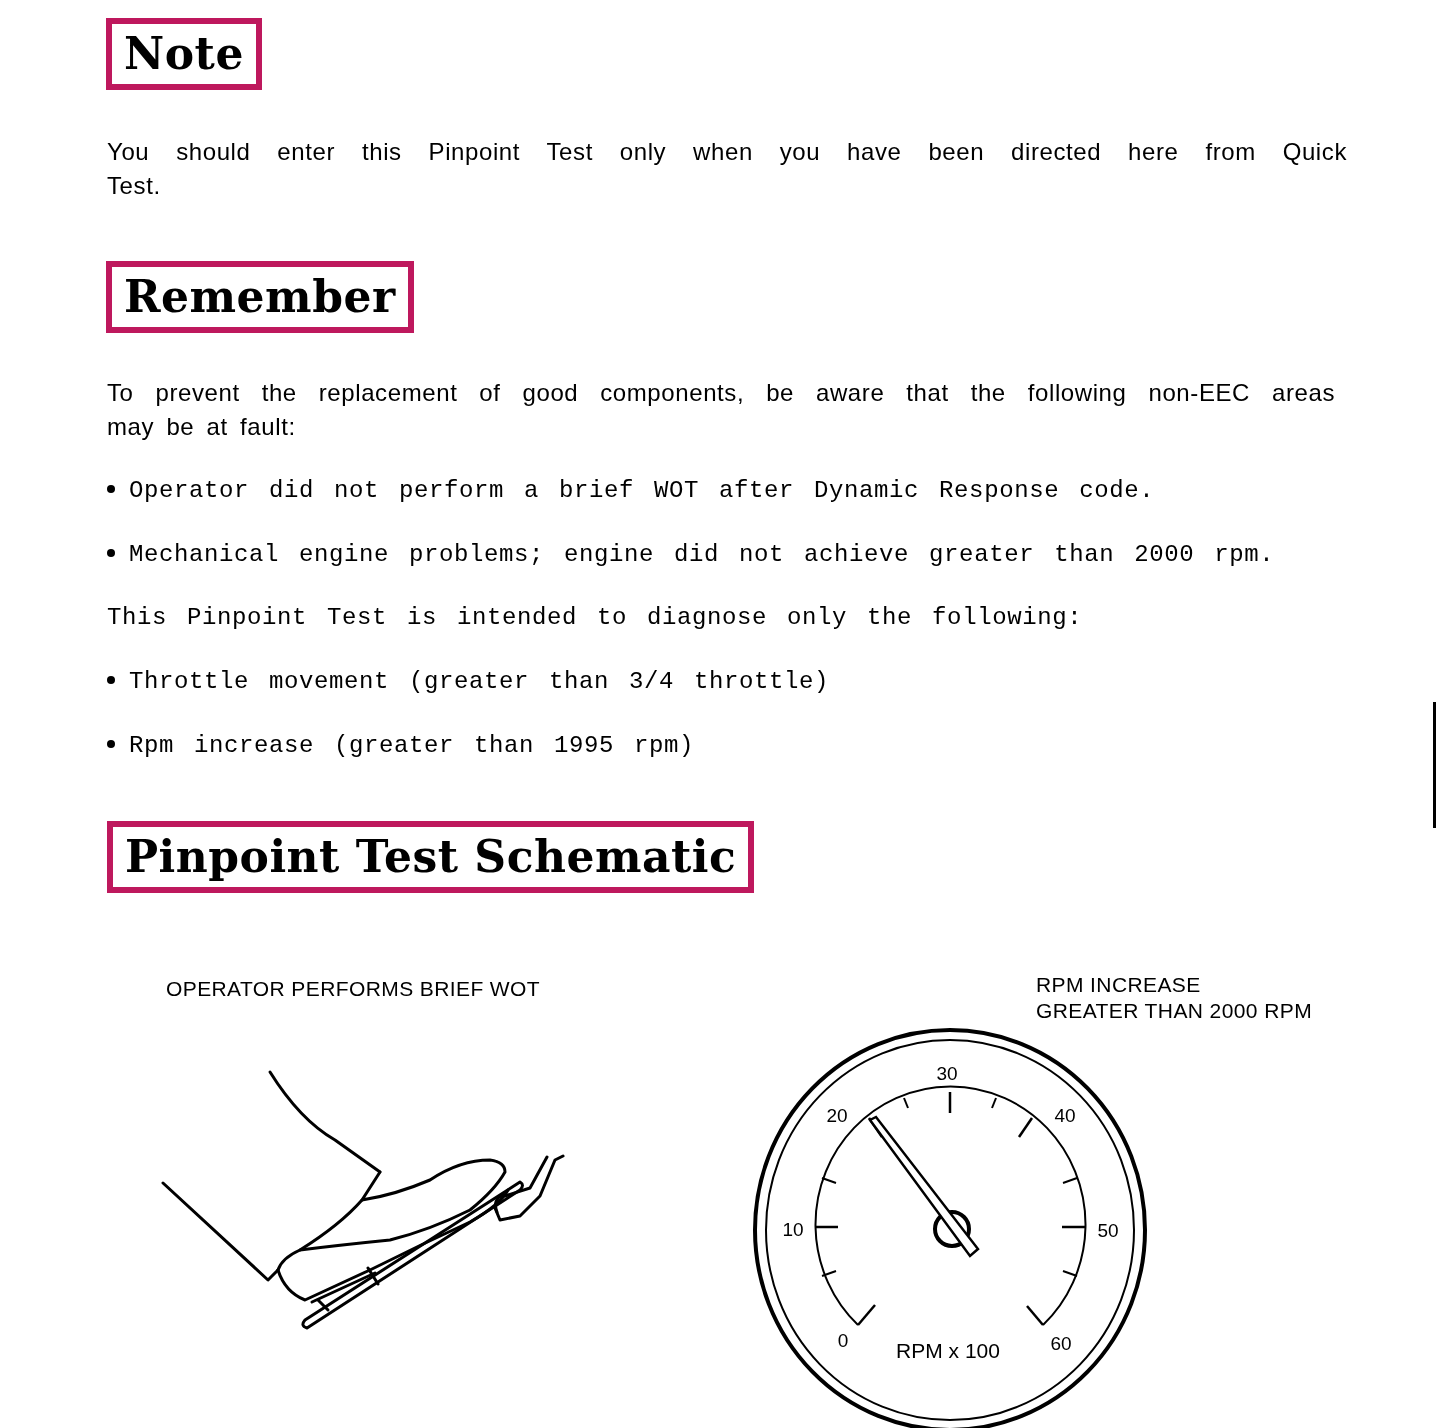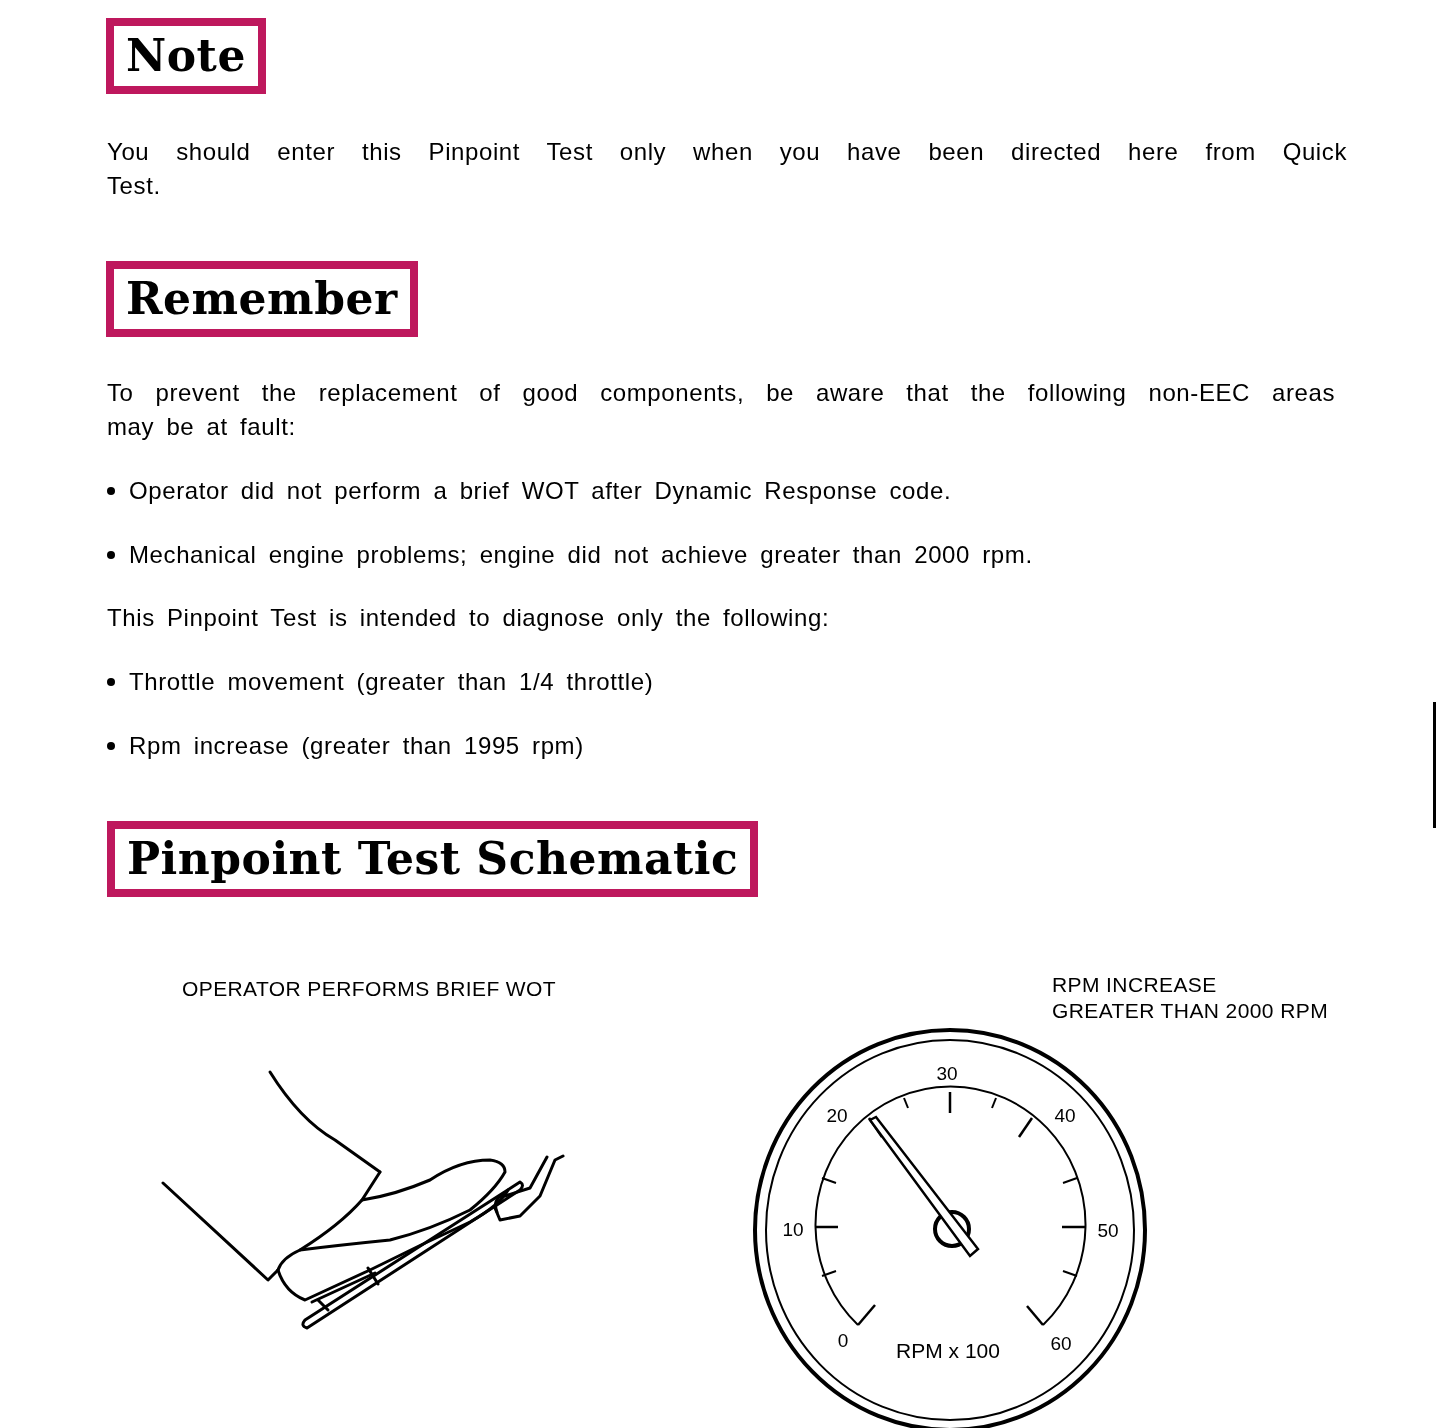--- a/index.html
+++ b/index.html
@@ -1,25 +1,25 @@
 <!DOCTYPE html>
 <html><head>
 <meta charset="utf-8">
 <style>
   html, body { margin:0; padding:0; background:#fff; }
   body { width:1456px; height:1428px; position:relative; overflow:hidden; color:#000;
          font-family:"Liberation Sans", sans-serif; }
   .abs { position:absolute; }
-  .boxhead { position:absolute; border:8px solid #be185d; font-family:"DejaVu Serif", "Liberation Serif", serif;
+  .boxhead { position:absolute; border:6px solid #be185d; font-family:"DejaVu Serif", "Liberation Serif", serif;
              font-weight:bold; font-size:44px; line-height:1; padding:8px 12px 8px 12px; letter-spacing:0.5px; }
   .para { position:absolute; font-size:24px; line-height:34px; letter-spacing:0.6px; word-spacing:5px; }
   .para.bold { font-weight:normal; }
-  .bullet { position:absolute; font-size:24px; line-height:30px; letter-spacing:0.6px; word-spacing:5px; }
+  .bullet { position:absolute; font-size:24px; line-height:30px; letter-spacing:0.6px; word-spacing:5px;font-family:Liberation Mono, monospace; }
   .dot { display:inline-block; width:8px; height:8px; border-radius:50%; background:#000; margin-right:14px; vertical-align:middle; position:relative; top:-2px; }
-  .caption { position:absolute; font-size:21px; line-height:26px; letter-spacing:0.4px;margin-left:16px; }
+  .caption { position:absolute; font-size:21px; line-height:26px; letter-spacing:0.4px; }
   .gauge-label { font-family:"Liberation Sans", sans-serif; font-size:19px; }
   .side-bar { position:absolute; left:1433px; top:702px; width:3px; height:126px; background:#000; }
 </style>
 </head>
 <body>
 
 <div class="boxhead" style="left:106px; top:18px;">
   <span>Note</span>
 </div>
 <div class="para bold" style="left:107px; top:135px; width:1240px;">
@@ -36,21 +36,21 @@
 </div>
 
 <div class="bullet" style="left:107px; top:476px;">
   <span class="dot"></span><span>Operator did not perform a brief WOT after Dynamic Response code.</span>
 </div>
 <div class="bullet" style="left:107px; top:540px;">
   <span class="dot"></span><span>Mechanical engine problems; engine did not achieve greater than 2000 rpm.</span>
 </div>
 <div class="bullet" style="left:107px; top:603px;">This Pinpoint Test is intended to diagnose only the following:</div>
 <div class="bullet" style="left:107px; top:667px;">
-  <span class="dot"></span><span>Throttle movement (greater than 1/4 throttle)</span>
+  <span class="dot"></span><span>Throttle movement (greater than 3/4 throttle)</span>
 </div>
 <div class="bullet" style="left:107px; top:731px;">
   <span class="dot"></span><span>Rpm increase (greater than 1995 rpm)</span>
 </div>
 
 <div class="side-bar"></div>
 
 <div class="boxhead" style="left:107px; top:821px;text-align:center;">
   <span>Pinpoint Test Schematic</span>
 </div>

